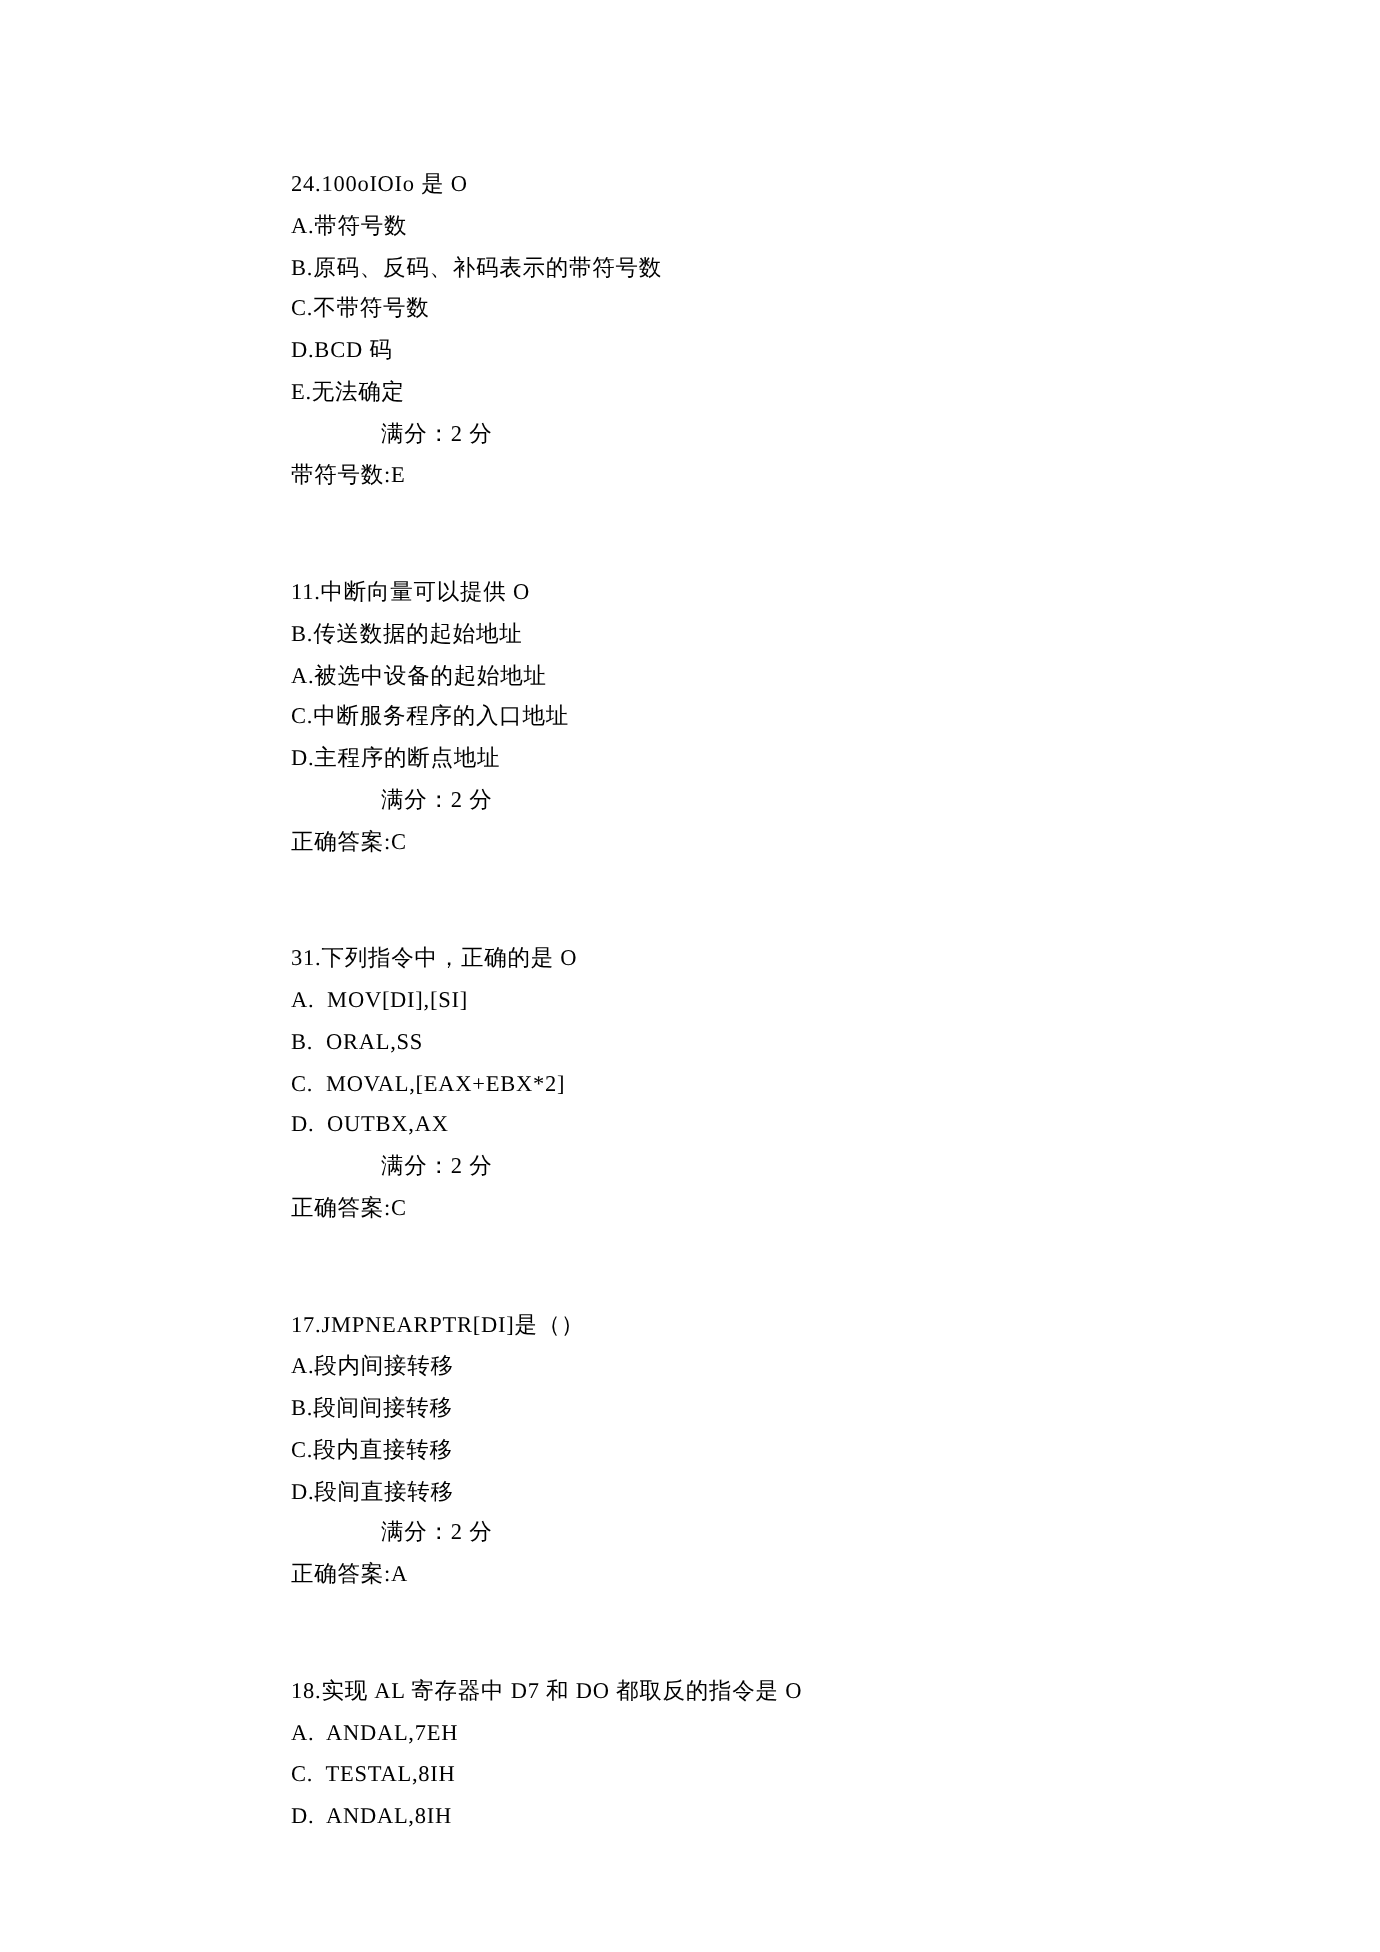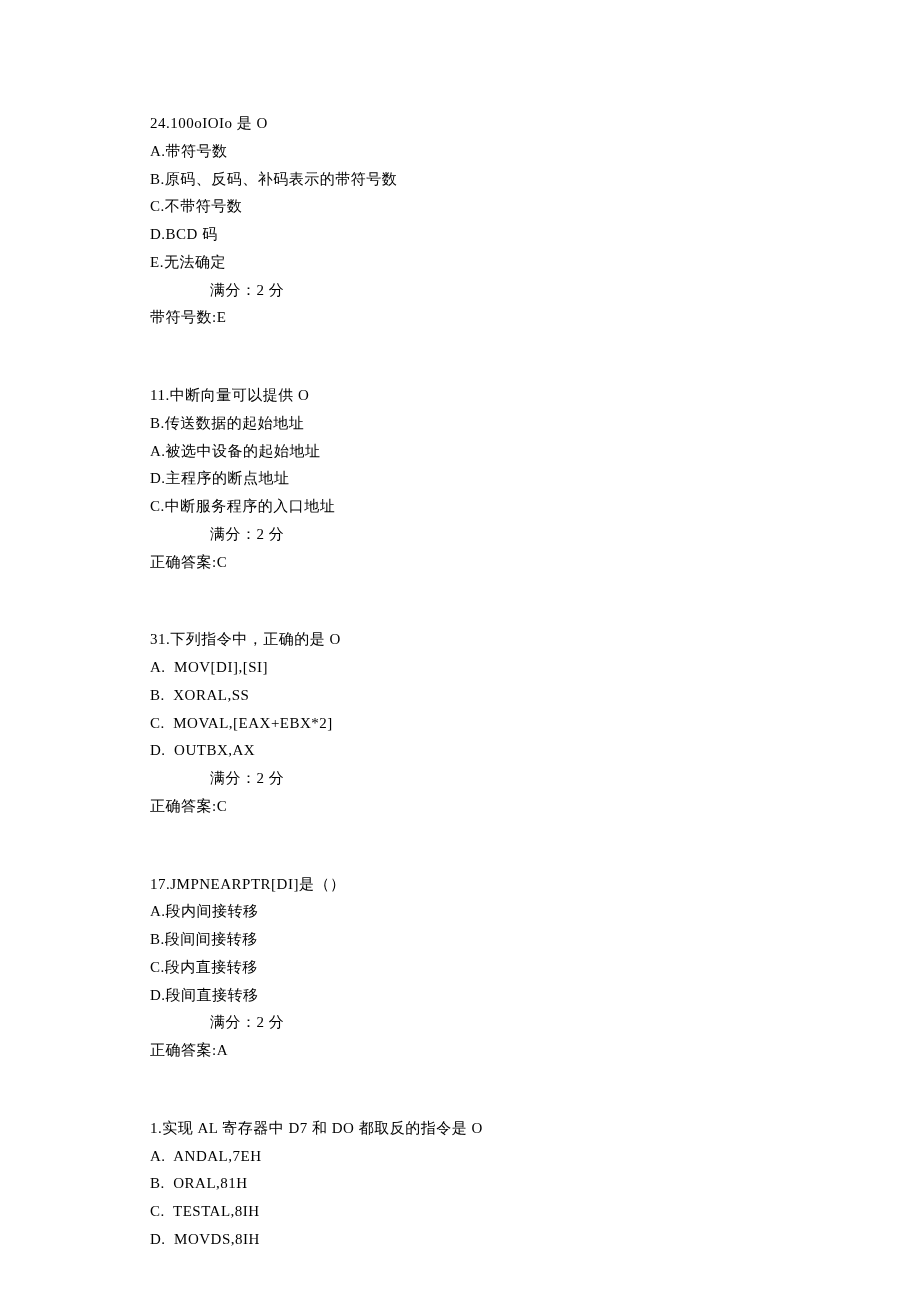--- a/index.html
+++ b/index.html
@@ -15,20 +15,21 @@
       color: #000000;
       padding: 110px 0 60px 150px;
       width: 920px;
       letter-spacing: 0.5px;
     }
     .question-block {
       margin-bottom: 50px;
     }
     .line {
       white-space: pre;
+      margin-left: 44px;
     }
     .score {
       padding-left: 60px;
     }
   </style>
 </head>
 <body>
 
 <div class="question-block">
   <div class="line">24.100oIOIo 是 O</div>
@@ -38,45 +39,44 @@
   <div class="line">D.BCD 码</div>
   <div class="line">E.无法确定</div>
   <div class="line score">满分：2 分</div>
   <div class="line">带符号数:E</div>
 </div>
 
 <div class="question-block">
   <div class="line">11.中断向量可以提供 O</div>
   <div class="line">B.传送数据的起始地址</div>
   <div class="line">A.被选中设备的起始地址</div>
+  <div class="line">C.中断服务程序的入口地址</div>
   <div class="line">D.主程序的断点地址</div>
-  <div class="line">C.中断服务程序的入口地址</div>
   <div class="line score">满分：2 分</div>
   <div class="line">正确答案:C</div>
 </div>
 
 <div class="question-block">
   <div class="line">31.下列指令中，正确的是 O</div>
   <div class="line">A.  MOV[DI],[SI]</div>
-  <div class="line">B.  XORAL,SS</div>
+  <div class="line">B.  ORAL,SS</div>
   <div class="line">C.  MOVAL,[EAX+EBX*2]</div>
   <div class="line">D.  OUTBX,AX</div>
   <div class="line score">满分：2 分</div>
   <div class="line">正确答案:C</div>
 </div>
 
 <div class="question-block">
   <div class="line">17.JMPNEARPTR[DI]是（）</div>
   <div class="line">A.段内间接转移</div>
   <div class="line">B.段间间接转移</div>
   <div class="line">C.段内直接转移</div>
   <div class="line">D.段间直接转移</div>
   <div class="line score">满分：2 分</div>
   <div class="line">正确答案:A</div>
 </div>
 
 <div class="question-block">
-  <div class="line">1.实现 AL 寄存器中 D7 和 DO 都取反的指令是 O</div>
+  <div class="line">18.实现 AL 寄存器中 D7 和 DO 都取反的指令是 O</div>
   <div class="line">A.  ANDAL,7EH</div>
-  <div class="line">B.  ORAL,81H</div>
   <div class="line">C.  TESTAL,8IH</div>
-  <div class="line">D.  MOVDS,8IH</div>
+  <div class="line">D.  ANDAL,8IH</div>
 </div>
 
 </body></html>

